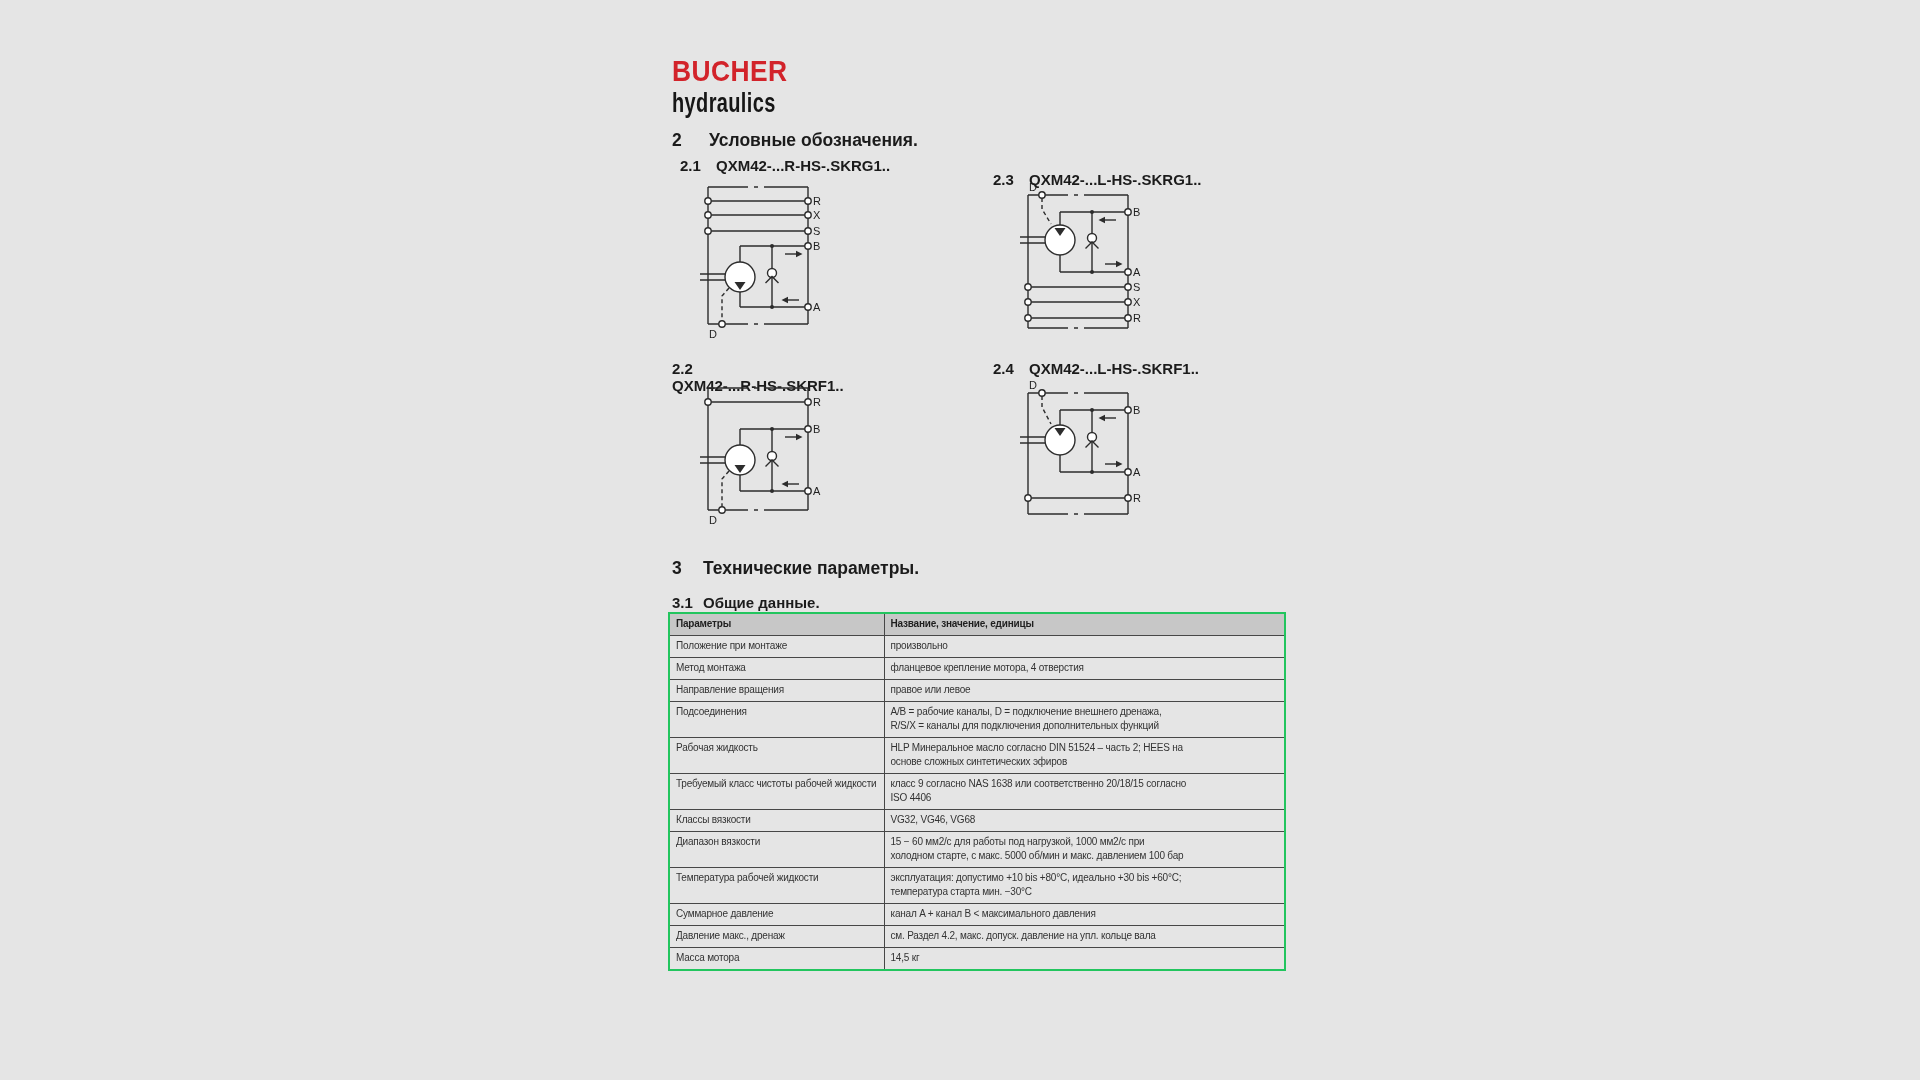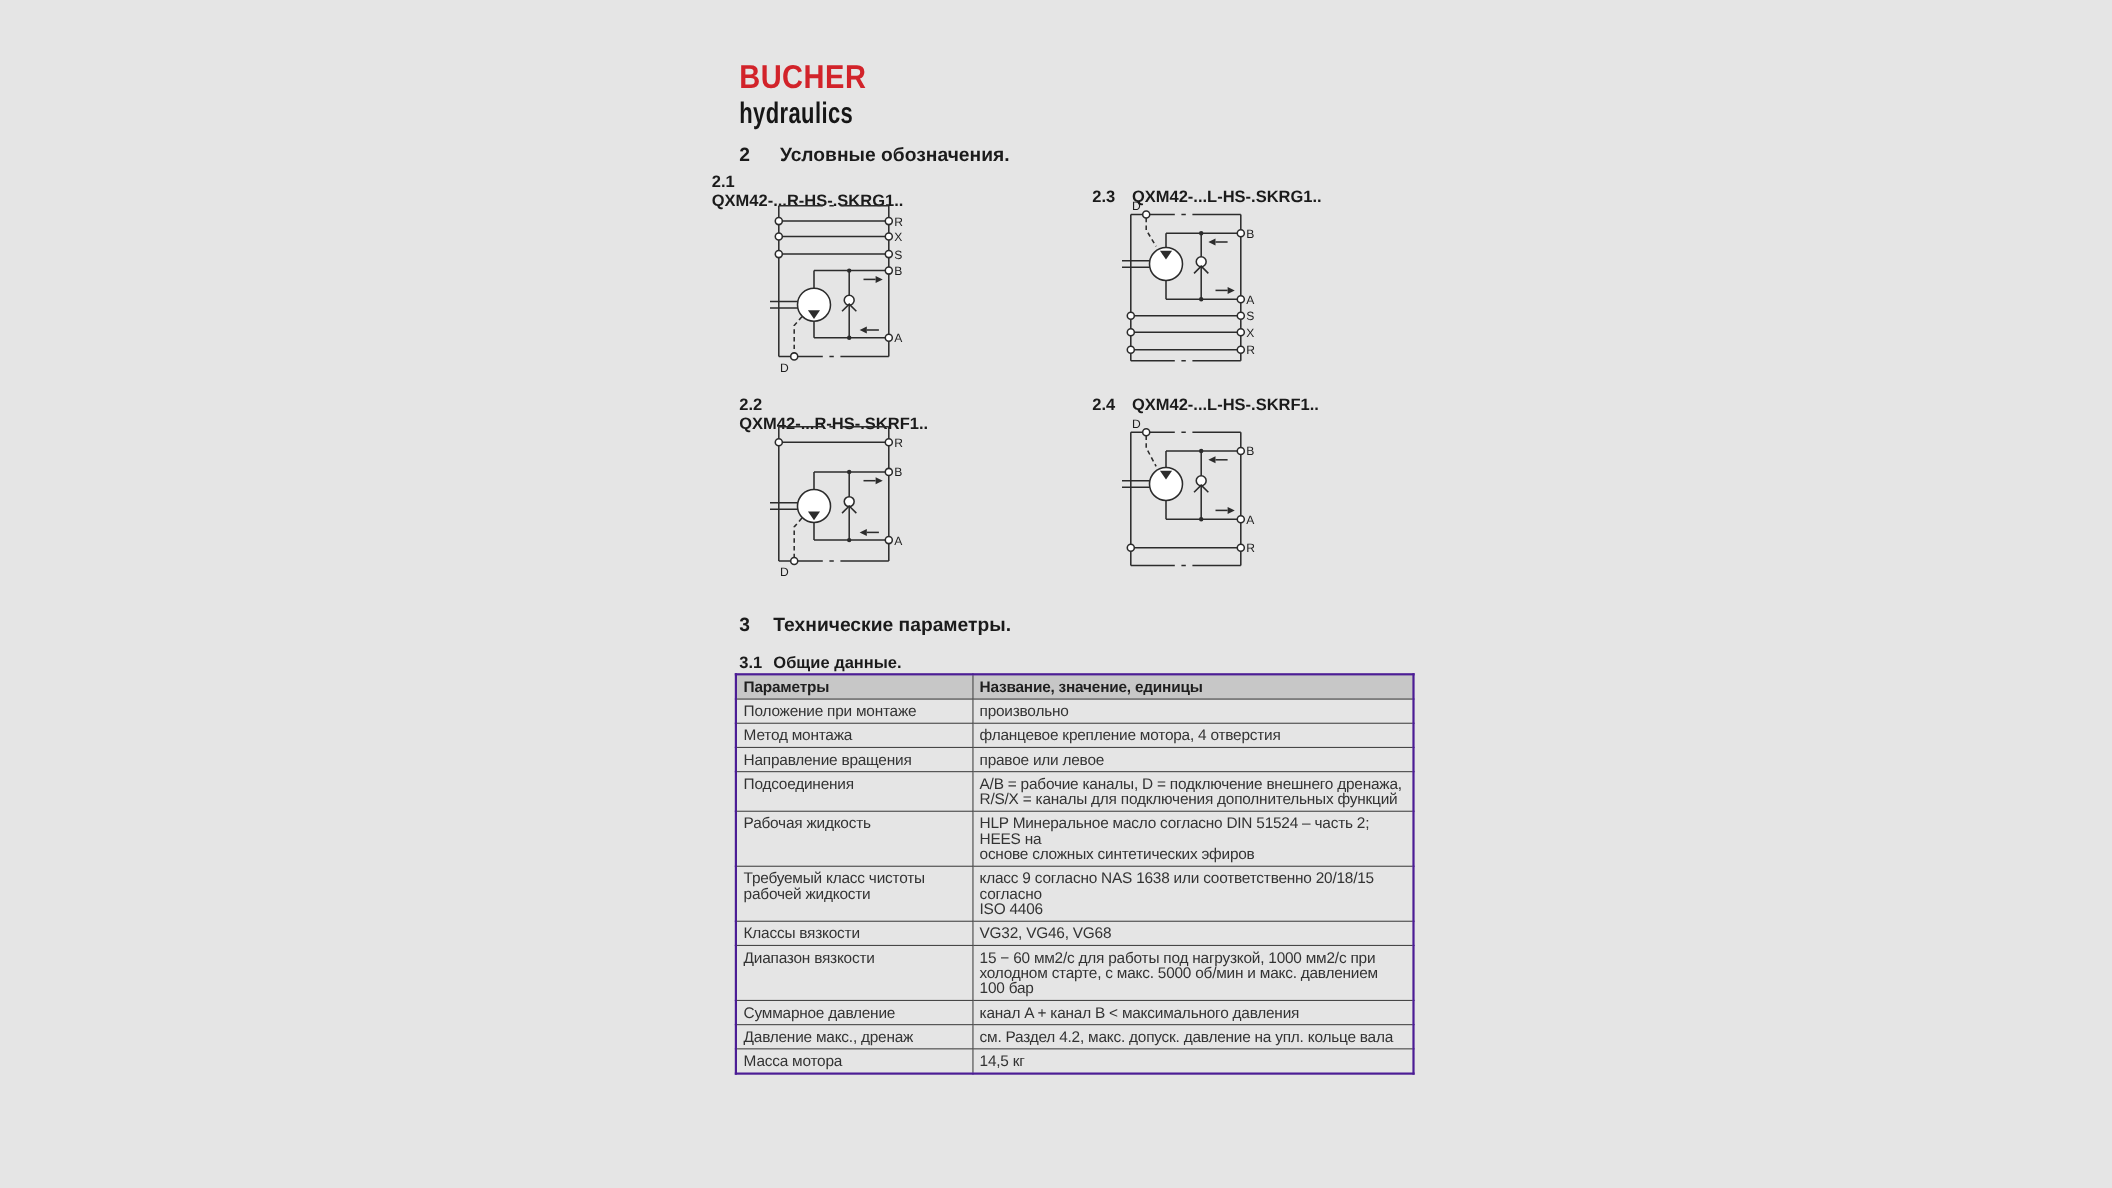--- a/index.html
+++ b/index.html
@@ -27,41 +27,41 @@
   .ln{stroke:#2c2c2c;stroke-width:1.4;fill:none;stroke-linecap:butt;}
   .pc{stroke:#2c2c2c;stroke-width:1.4;fill:#fff;}
   .dot{fill:#2c2c2c;stroke:none;}
   .tri{fill:#2c2c2c;stroke:none;}
   .cl{stroke-dasharray:40 6 4 6 100;}
   .dr{stroke-dasharray:4 3;}
   .plabel{font-family:"Liberation Sans",sans-serif;font-size:11px;fill:#1f1f1f;}
 
   
   table.gen{border-collapse:collapse;table-layout:fixed;width:616px;
-            font-size:14px;letter-spacing:-0.2px;color:#333;border:2px solid #4c1d95;}
+            font-size:10px;letter-spacing:-0.2px;color:#333;border:2px solid #22c55e;}
   table.gen th,table.gen td{border:1.5px solid #474747;padding:3px 6px 4px 6px;
             vertical-align:top;line-height:14px;text-align:left;white-space:pre-line;}
   table.gen th{background:#c7c7c7;font-weight:bold;color:#1f1f1f;}
 </style>
 </head>
 <body>
 
 <div class="page">
 
   <div class="abs logo">
     <span class="logo-b">BUCHER</span>
     <span class="logo-h">hydraulics</span>
   </div>
 
   <div class="abs sec-head" style="left:672px;top:131px;">
     <span class="num">2</span>
     <span class="ttl">Условные обозначения.</span>
   </div>
 
-  <div class="abs sub-head" style="left:647px;top:158px;flex-direction:column;">
+  <div class="abs sub-head" style="left:680px;top:158px;">
     <span class="num">2.1</span>
     <span class="ttl">QXM42-...R-HS-.SKRG1..</span>
   </div>
   <div class="abs sub-head" style="left:993px;top:158px;margin-top:14px;">
     <span class="num">2.3</span>
     <span class="ttl">QXM42-...L-HS-.SKRG1..</span>
   </div>
 
   <svg class="abs diag" style="left:700px;top:183px;" width="160" height="170" viewBox="0 0 160 170">
     <g>
@@ -307,20 +307,25 @@
       <tr>
         <td>Классы вязкости</td>
         <td>VG32, VG46, VG68</td>
       </tr>
       <tr>
         <td>Диапазон вязкости</td>
         <td>15 − 60 мм2/с для работы под нагрузкой, 1000 мм2/с при
 холодном старте, с макс. 5000 об/мин и макс. давлением 100 бар</td>
       </tr>
       <tr>
+        <td>Температура рабочей жидкости</td>
+        <td>эксплуатация: допустимо +10 bis +80°C, идеально +30 bis +60°C;
+температура старта мин. −30°C</td>
+      </tr>
+      <tr>
         <td>Суммарное давление</td>
         <td>канал A + канал B &lt; максимального давления</td>
       </tr>
       <tr>
         <td>Давление макс., дренаж</td>
         <td>см. Раздел 4.2, макс. допуск. давление на упл. кольце вала</td>
       </tr>
       <tr>
         <td>Масса мотора</td>
         <td>14,5 кг</td>

